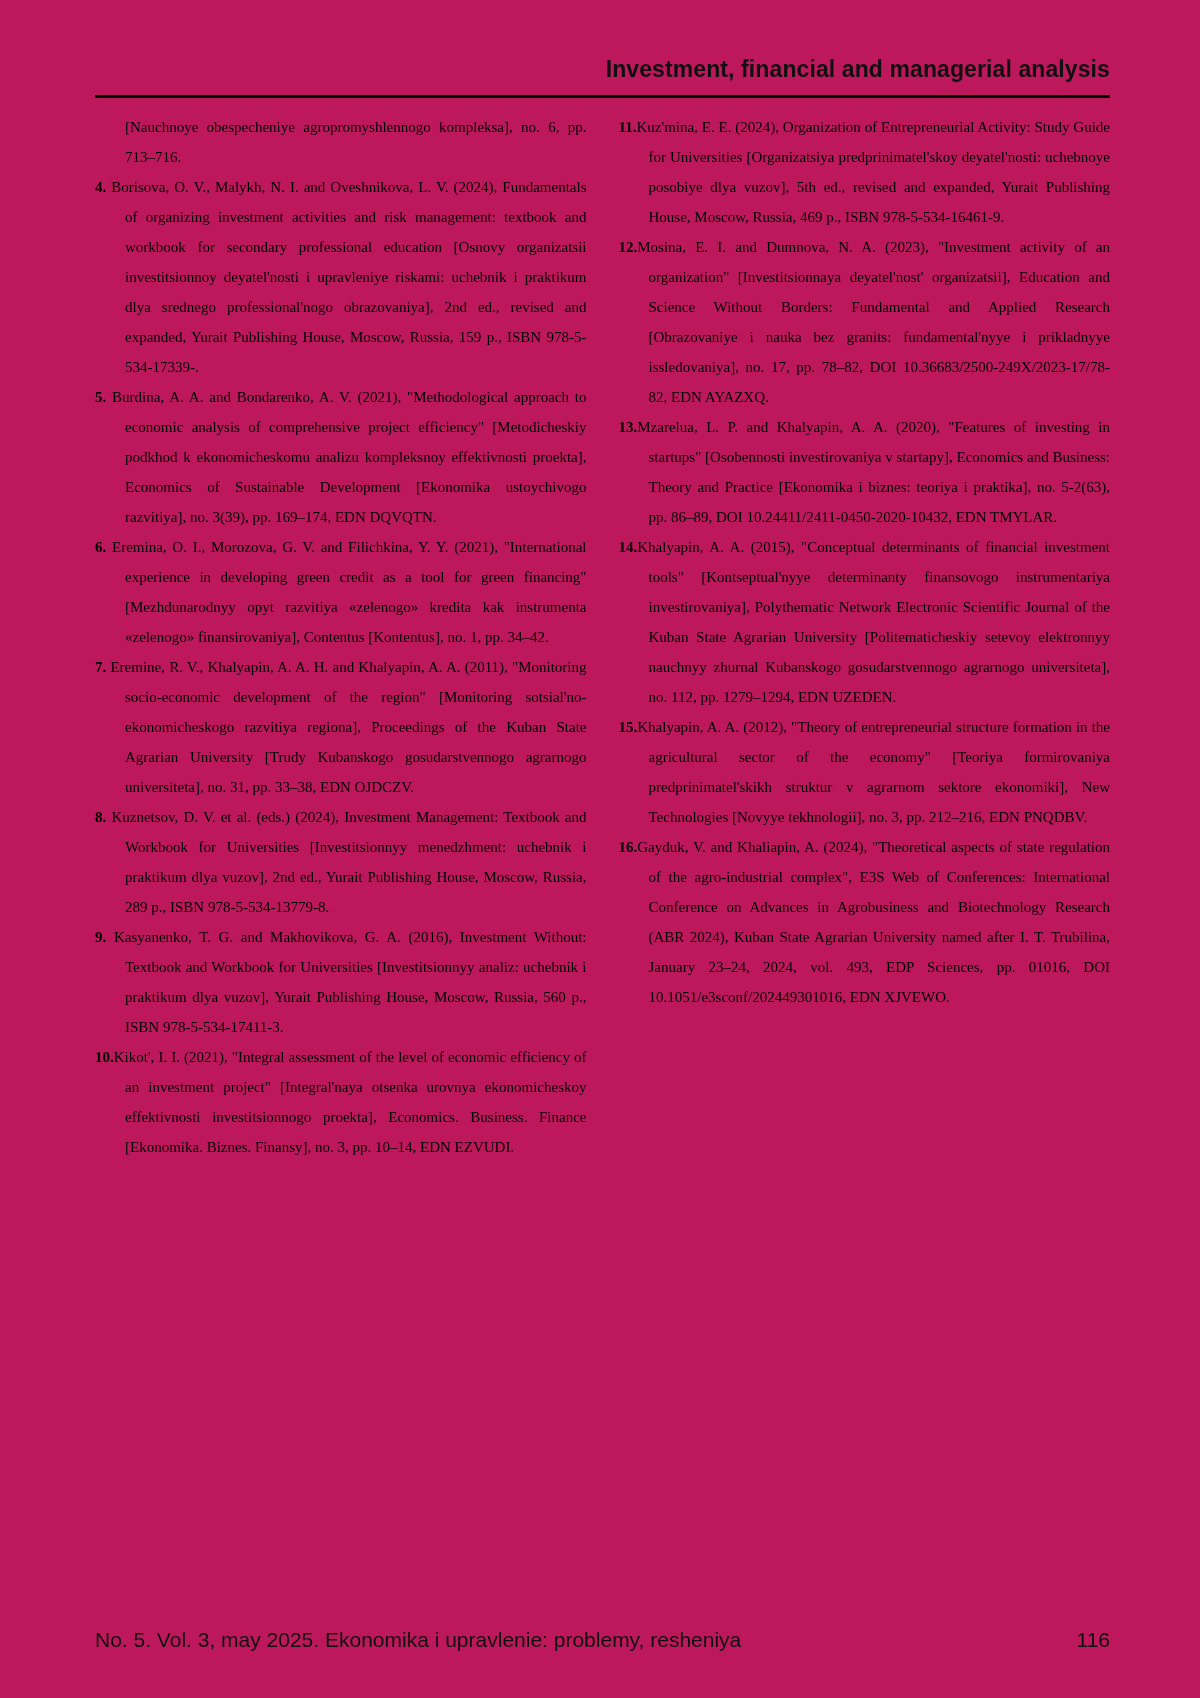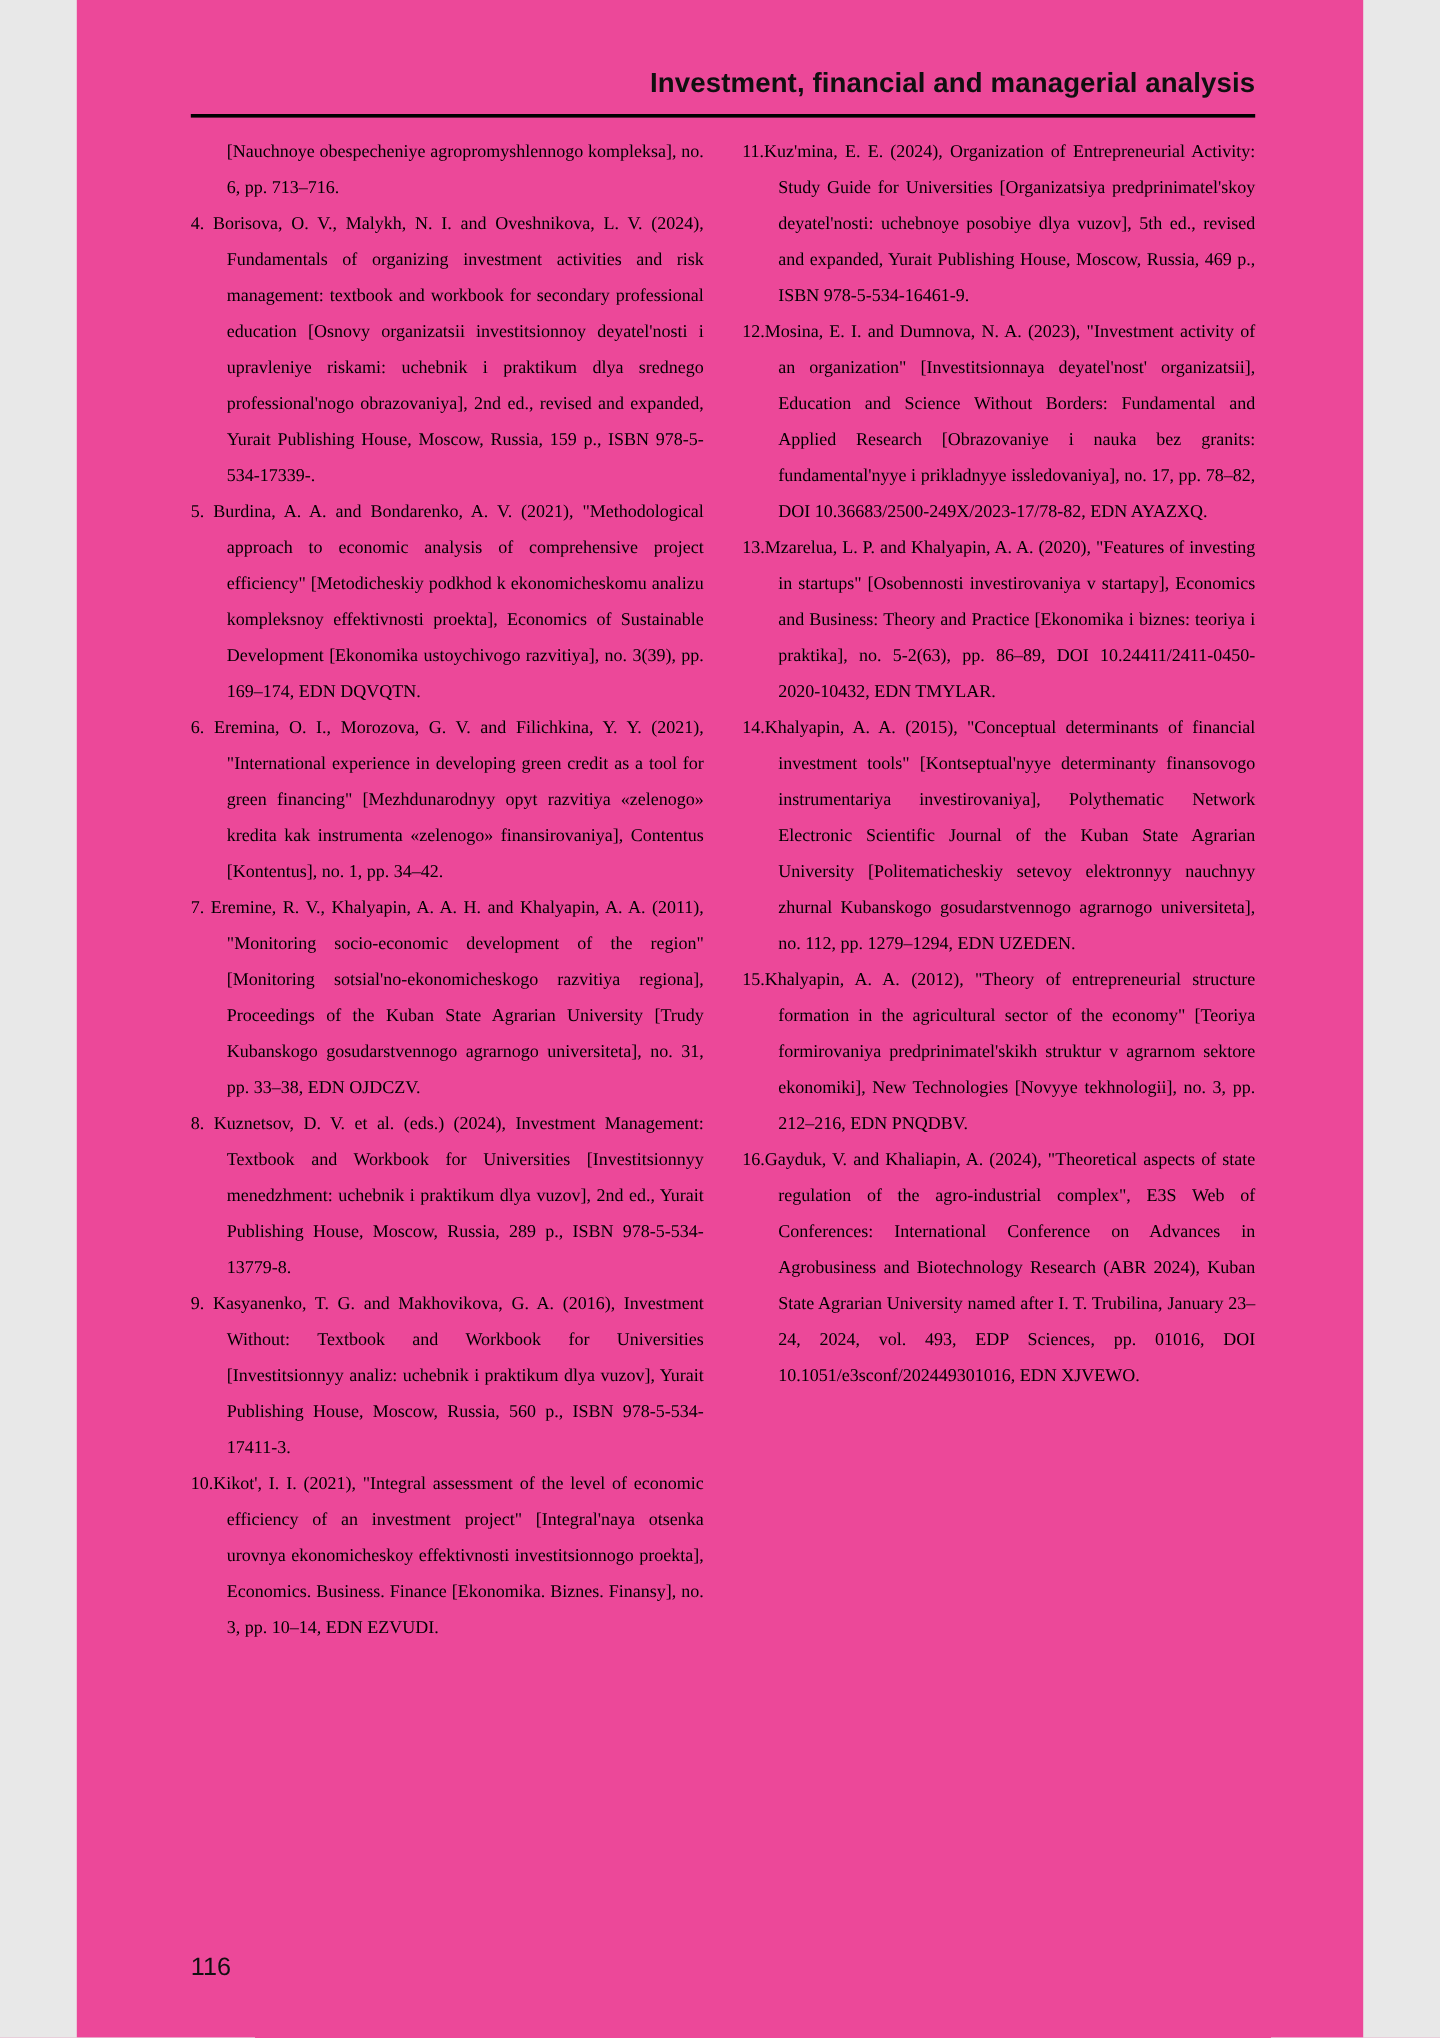--- a/index.html
+++ b/index.html
@@ -1,21 +1,21 @@
 <!DOCTYPE html>
 <html lang="en"><head>
 <meta charset="utf-8">
 <style>
   html, body { margin: 0; padding: 0; background: #e8e8e8; }
   .page {
     position: relative;
-    width: 1072px;
+    width: 1200px;
     height: 1698px;
     margin: 0 auto;
-    background: #ec4899;
+    background: #be185d;
     overflow: hidden;
     color: #000;
   }
   .running-head {
     position: absolute;
     top: 56px;
     left: 95px;
     right: 90px;
     text-align: right;
     font-family: "Liberation Sans", sans-serif;
@@ -50,21 +50,21 @@
   }
   .ref {
     padding-left: 30px;
     text-indent: -30px;
   }
   .ref.continuation {
     text-indent: 0;
   }
   .ref .it { }
   .ref .rm { font-style: normal; }
-  .ref-num { font-style: normal; }
+  .ref-num { font-style: normal; font-weight: bold; }
   .footer {
     position: absolute;
     top: 1628px;
     left: 95px;
     right: 90px;
     display: flex;
     justify-content: space-between;
     align-items: baseline;
     font-family: "Liberation Sans", sans-serif;
     font-size: 21px;
@@ -95,16 +95,17 @@
         <div class="ref"><span class="ref-num">11.</span><span class="rm">Kuz'mina, E. E. (2024), </span><span class="it">Organization of Entrepreneurial Activity: Study Guide for Universities</span><span class="rm"> [Organizatsiya predprinimatel'skoy deyatel'nosti: uchebnoye posobiye dlya vuzov], 5th ed., revised and expanded, Yurait Publishing House, Moscow, Russia, 469 p., ISBN 978-5-534-16461-9.</span></div>
         <div class="ref"><span class="ref-num">12.</span><span class="rm">Mosina, E. I. and Dumnova, N. A. (2023), "Investment activity of an organization" [Investitsionnaya deyatel'nost' organizatsii], </span><span class="it">Education and Science Without Borders: Fundamental and Applied Research</span><span class="rm"> [Obrazovaniye i nauka bez granits: fundamental'nyye i prikladnyye issledovaniya], no. 17, pp. 78–82, DOI 10.36683/2500-249X/2023-17/78-82, EDN AYAZXQ.</span></div>
         <div class="ref"><span class="ref-num">13.</span><span class="rm">Mzarelua, L. P. and Khalyapin, A. A. (2020), "Features of investing in startups" [Osobennosti investirovaniya v startapy], </span><span class="it">Economics and Business: Theory and Practice</span><span class="rm"> [Ekonomika i biznes: teoriya i praktika], no. 5-2(63), pp. 86–89, DOI 10.24411/2411-0450-2020-10432, EDN TMYLAR.</span></div>
         <div class="ref"><span class="ref-num">14.</span><span class="rm">Khalyapin, A. A. (2015), "Conceptual determinants of financial investment tools" [Kontseptual'nyye determinanty finansovogo instrumentariya investirovaniya], </span><span class="it">Polythematic Network Electronic Scientific Journal of the Kuban State Agrarian University</span><span class="rm"> [Politematicheskiy setevoy elektronnyy nauchnyy zhurnal Kubanskogo gosudarstvennogo agrarnogo universiteta], no. 112, pp. 1279–1294, EDN UZEDEN.</span></div>
         <div class="ref"><span class="ref-num">15.</span><span class="rm">Khalyapin, A. A. (2012), "Theory of entrepreneurial structure formation in the agricultural sector of the economy" [Teoriya formirovaniya predprinimatel'skikh struktur v agrarnom sektore ekonomiki], </span><span class="it">New Technologies</span><span class="rm"> [Novyye tekhnologii], no. 3, pp. 212–216, EDN PNQDBV.</span></div>
         <div class="ref"><span class="ref-num">16.</span><span class="rm">Gayduk, V. and Khaliapin, A. (2024), "Theoretical aspects of state regulation of the agro-industrial complex", </span><span class="it">E3S Web of Conferences: International Conference on Advances in Agrobusiness and Biotechnology Research (ABR 2024),</span><span class="rm"> Kuban State Agrarian University named after I. T. Trubilina, January 23–24, 2024, vol. 493, EDP Sciences, pp. 01016, DOI 10.1051/e3sconf/202449301016, EDN XJVEWO.</span></div>
       </div>
   </div>
 
   <div class="footer">
+    <span>No. 5. Vol. 3, may 2025. Ekonomika i upravlenie: problemy, resheniya</span>
     <span>116</span>
   </div>
 
 </div>
 
 </body></html>

